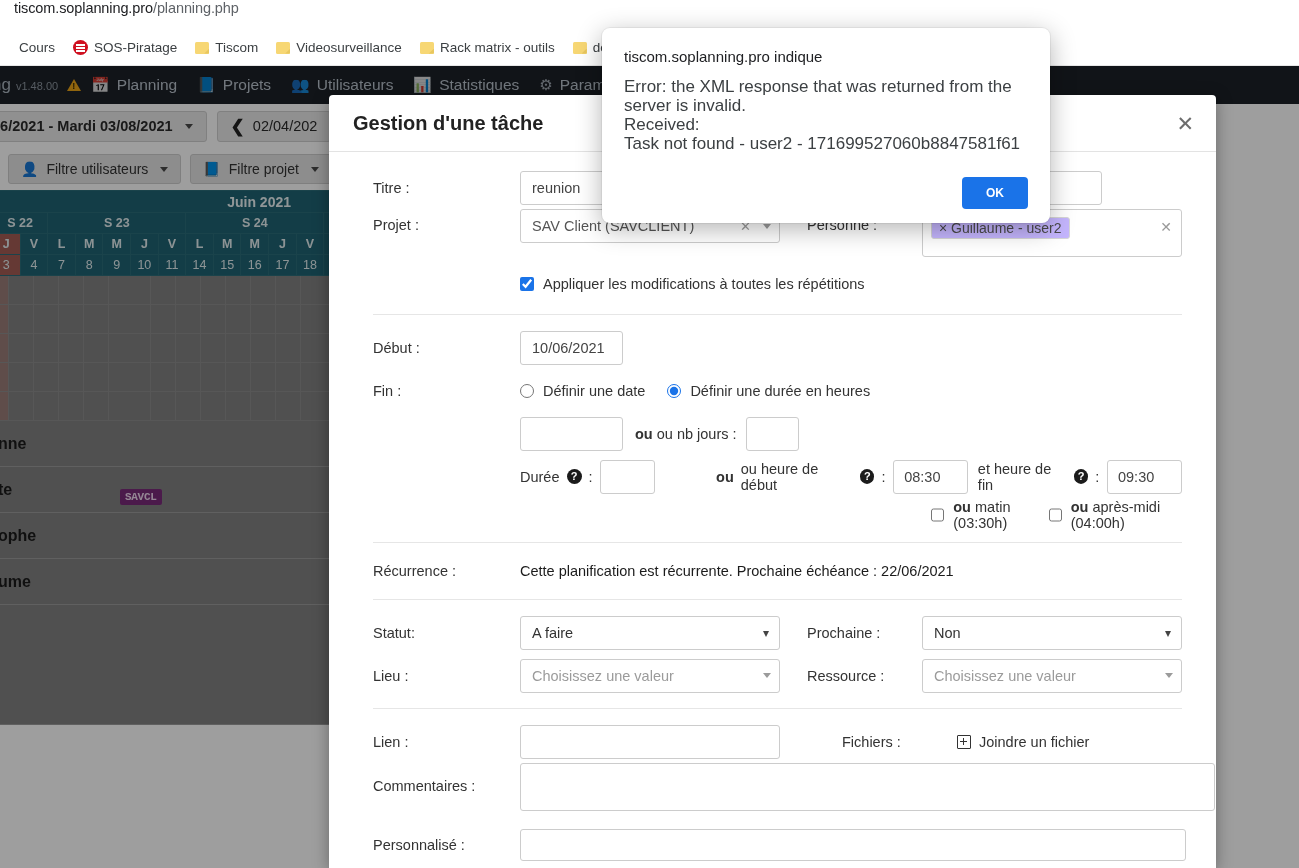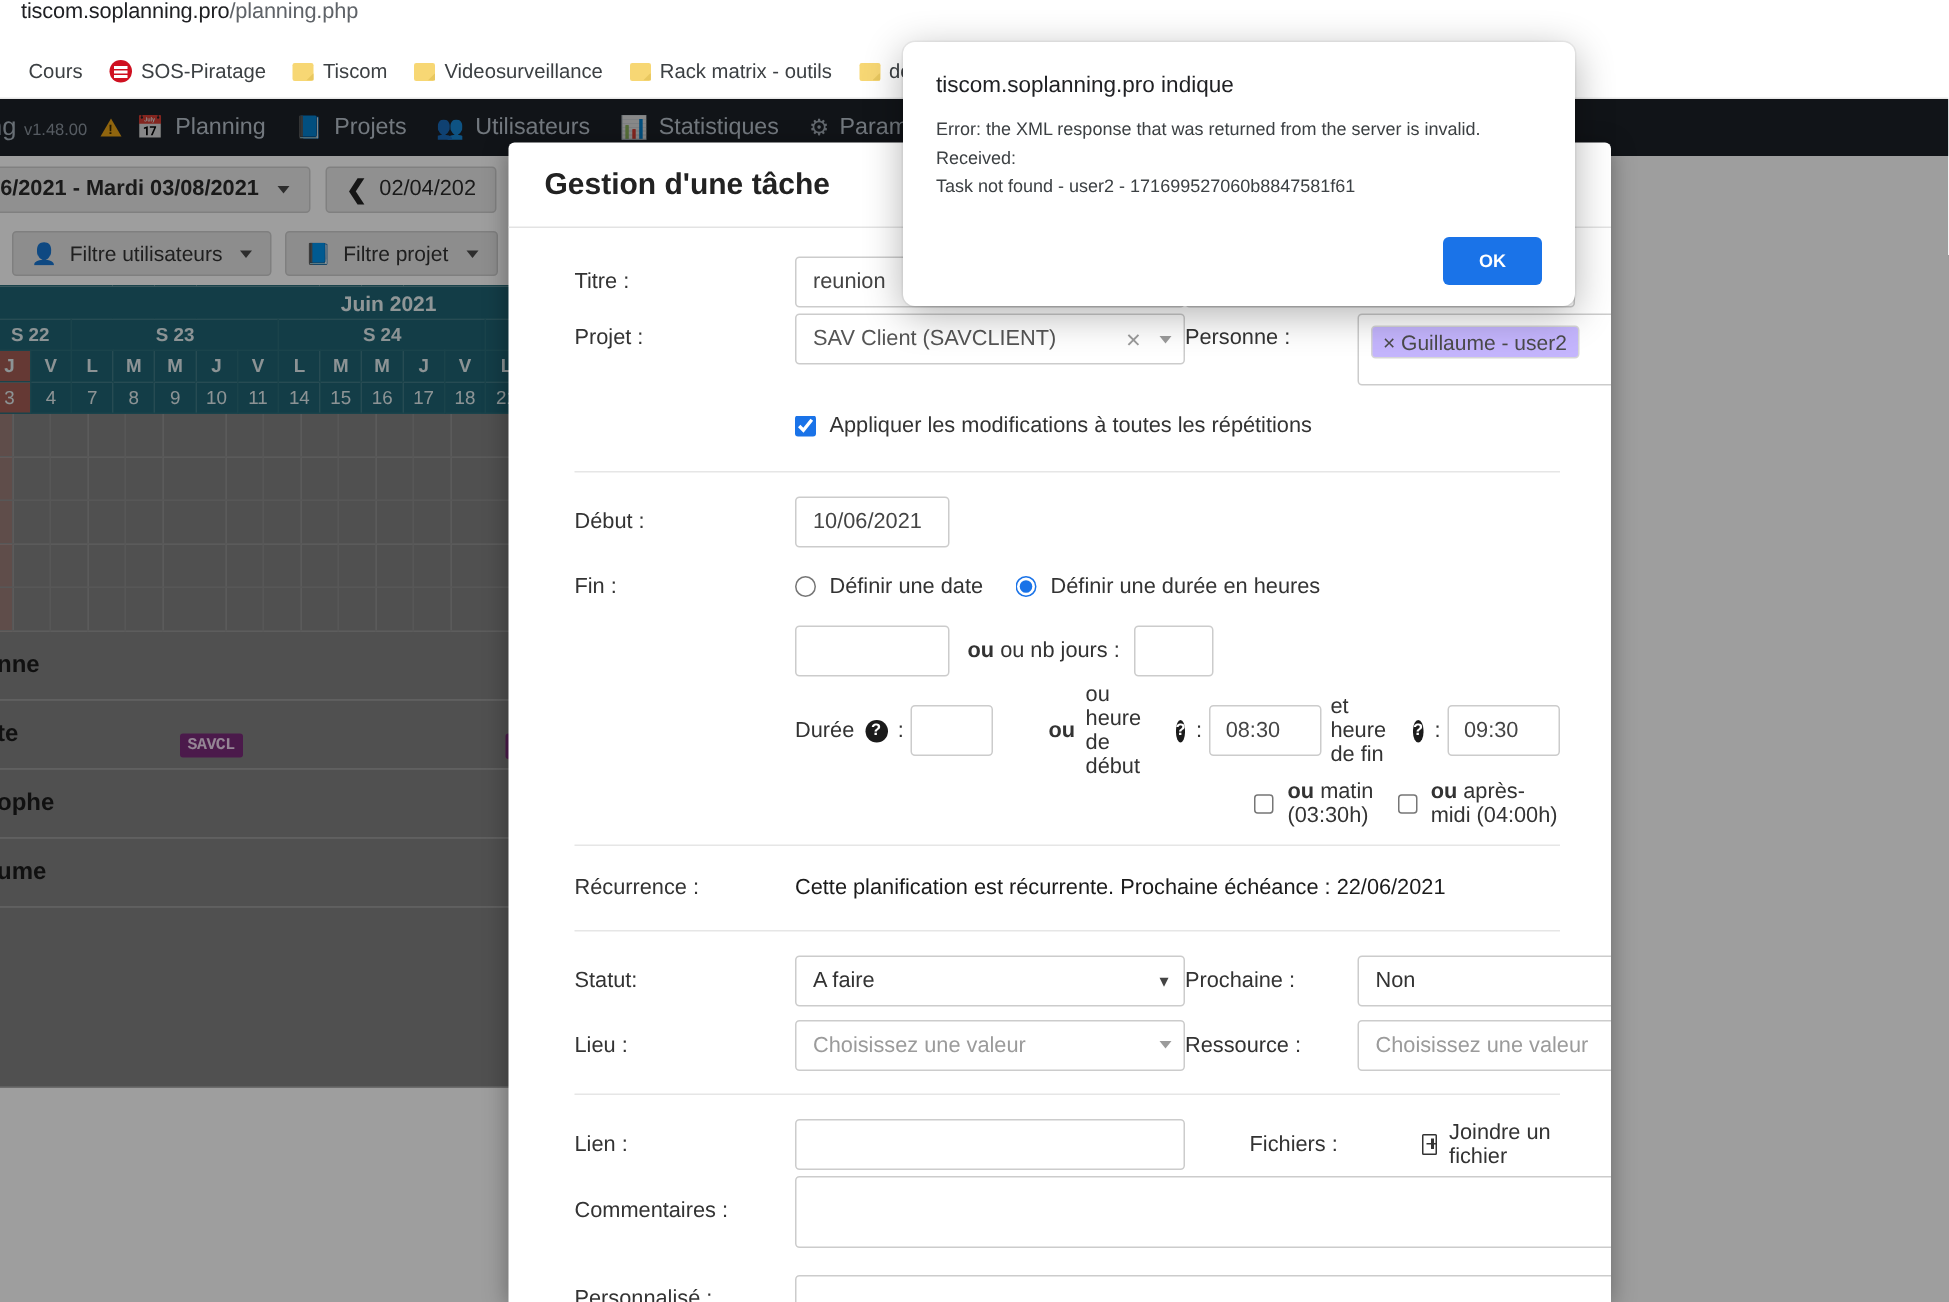--- a/index.html
+++ b/index.html
@@ -172,22 +172,22 @@
   .name-row span { margin-left: -2px; }
 
   
   .page-dim {
     position: absolute; left: 0; top: 66px; width: 1299px; height: 802px;
     background: rgba(0,0,0,0.38); z-index: 4; pointer-events: none;
   }
 
   
   .modal {
-    position: absolute; left: 339px; top: 95px;
-    width: 735px; height: 773px;
+    position: absolute; left: 329px; top: 95px;
+    width: 887px; height: 773px;
     background: #ffffff;
     box-shadow: 0 3px 16px rgba(0,0,0,.35);
     border-radius: 4px 4px 0 0;
     z-index: 6;
     overflow: hidden;
   }
   .modal-head {
     height: 57px; display: flex; align-items: center; justify-content: space-between;
     padding: 0 22px 0 24px; border-bottom: 1px solid #e3e3e3;
   }
@@ -273,21 +273,21 @@
   .plusbox::after { left: 5.1px; top: 2px; width: 1.4px; height: 7px; }
 
   
   .js-alert {
     position: absolute; left: 602px; top: 28px; width: 448px;
     background: #fff; border-radius: 8px;
     box-shadow: 0 6px 26px rgba(0,0,0,.30), 0 0 0 1px rgba(0,0,0,.05);
     z-index: 20; padding: 20px 22px 14px 22px;
   }
   .ja-title { font-size: 15px; color: #202124; margin-bottom: 12px; }
-  .ja-body { font-size: 12px; color: #3c4043; line-height: 19px; }
+  .ja-body { font-size: 17px; color: #3c4043; line-height: 19px; }
   .ja-actions { display: flex; justify-content: flex-end; margin-top: 24px; }
   .ja-ok {
     background: #1a73e8; color: #fff; border: none; border-radius: 4px;
     font-size: 12px; font-weight: bold; padding: 9px 24px; cursor: pointer;
     font-family: "Liberation Sans", sans-serif;
   }
 </style>
 </head>
 <body>
 

